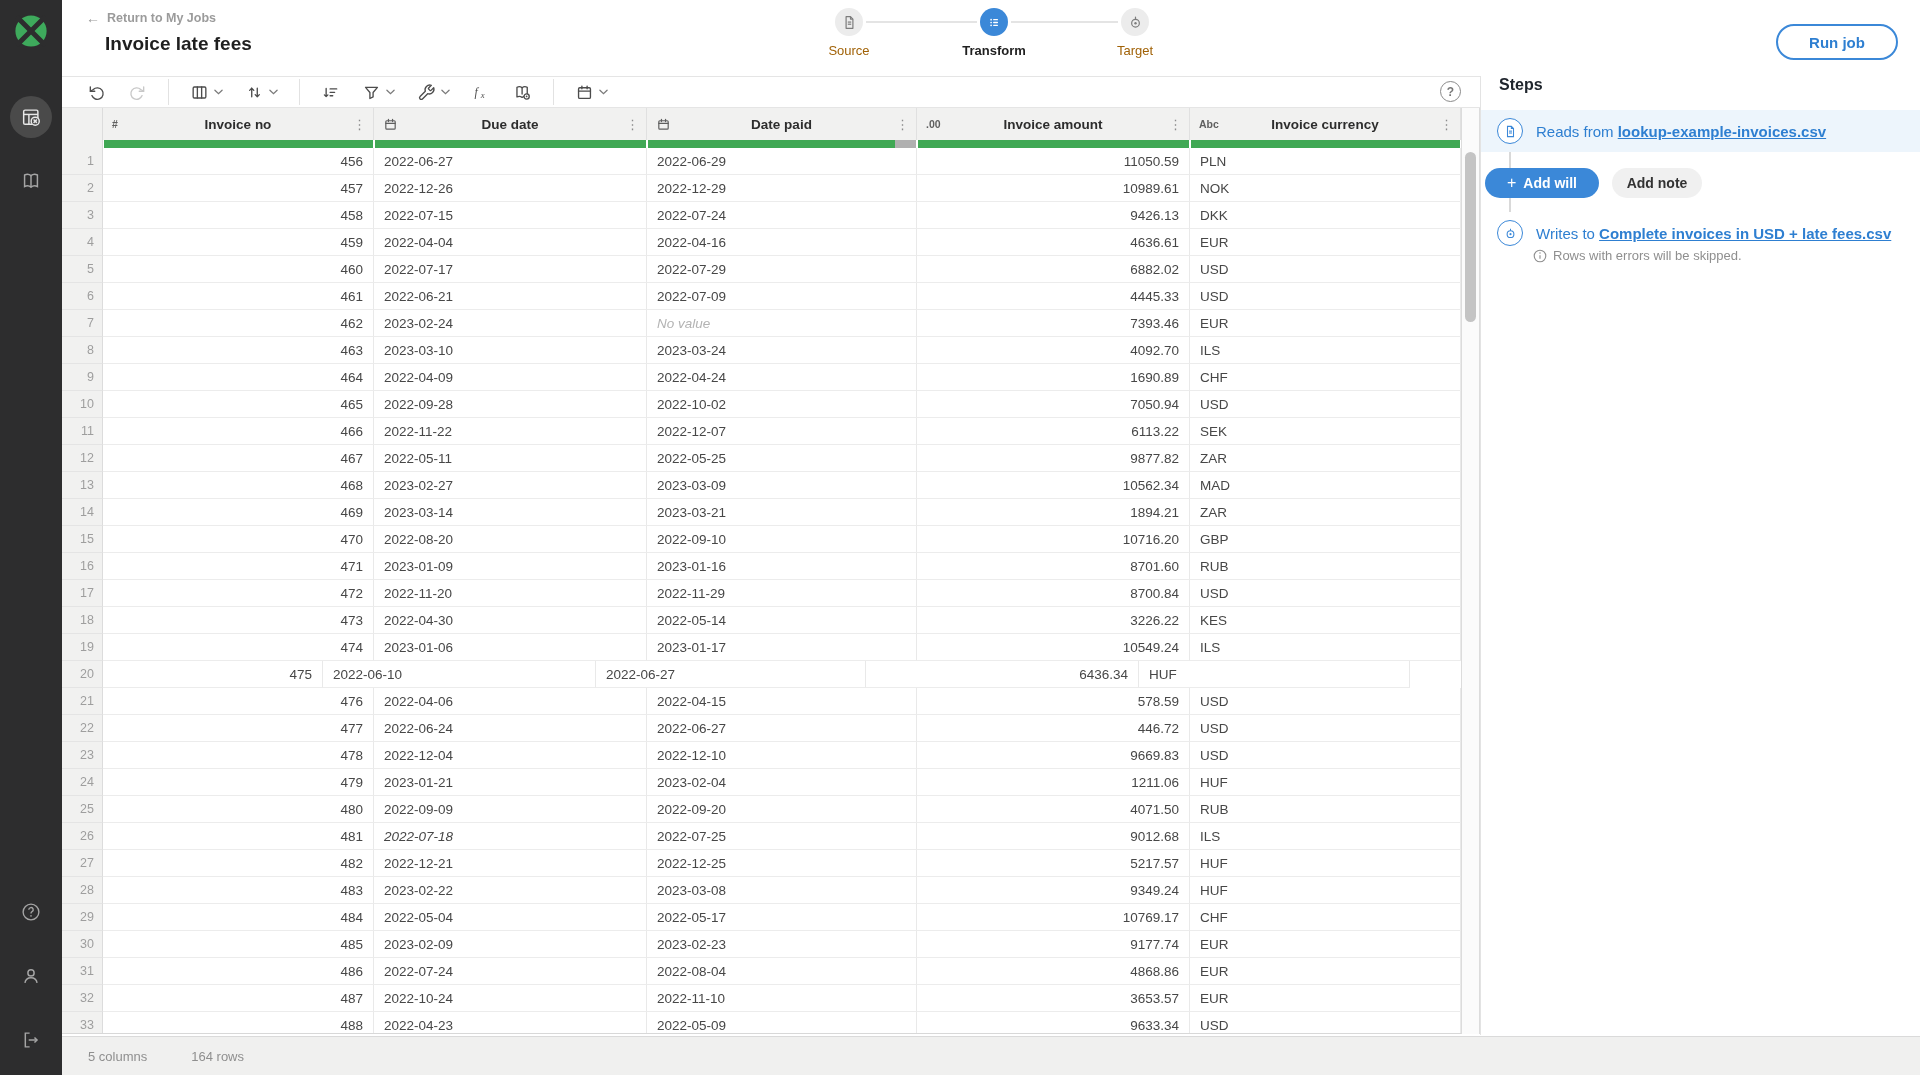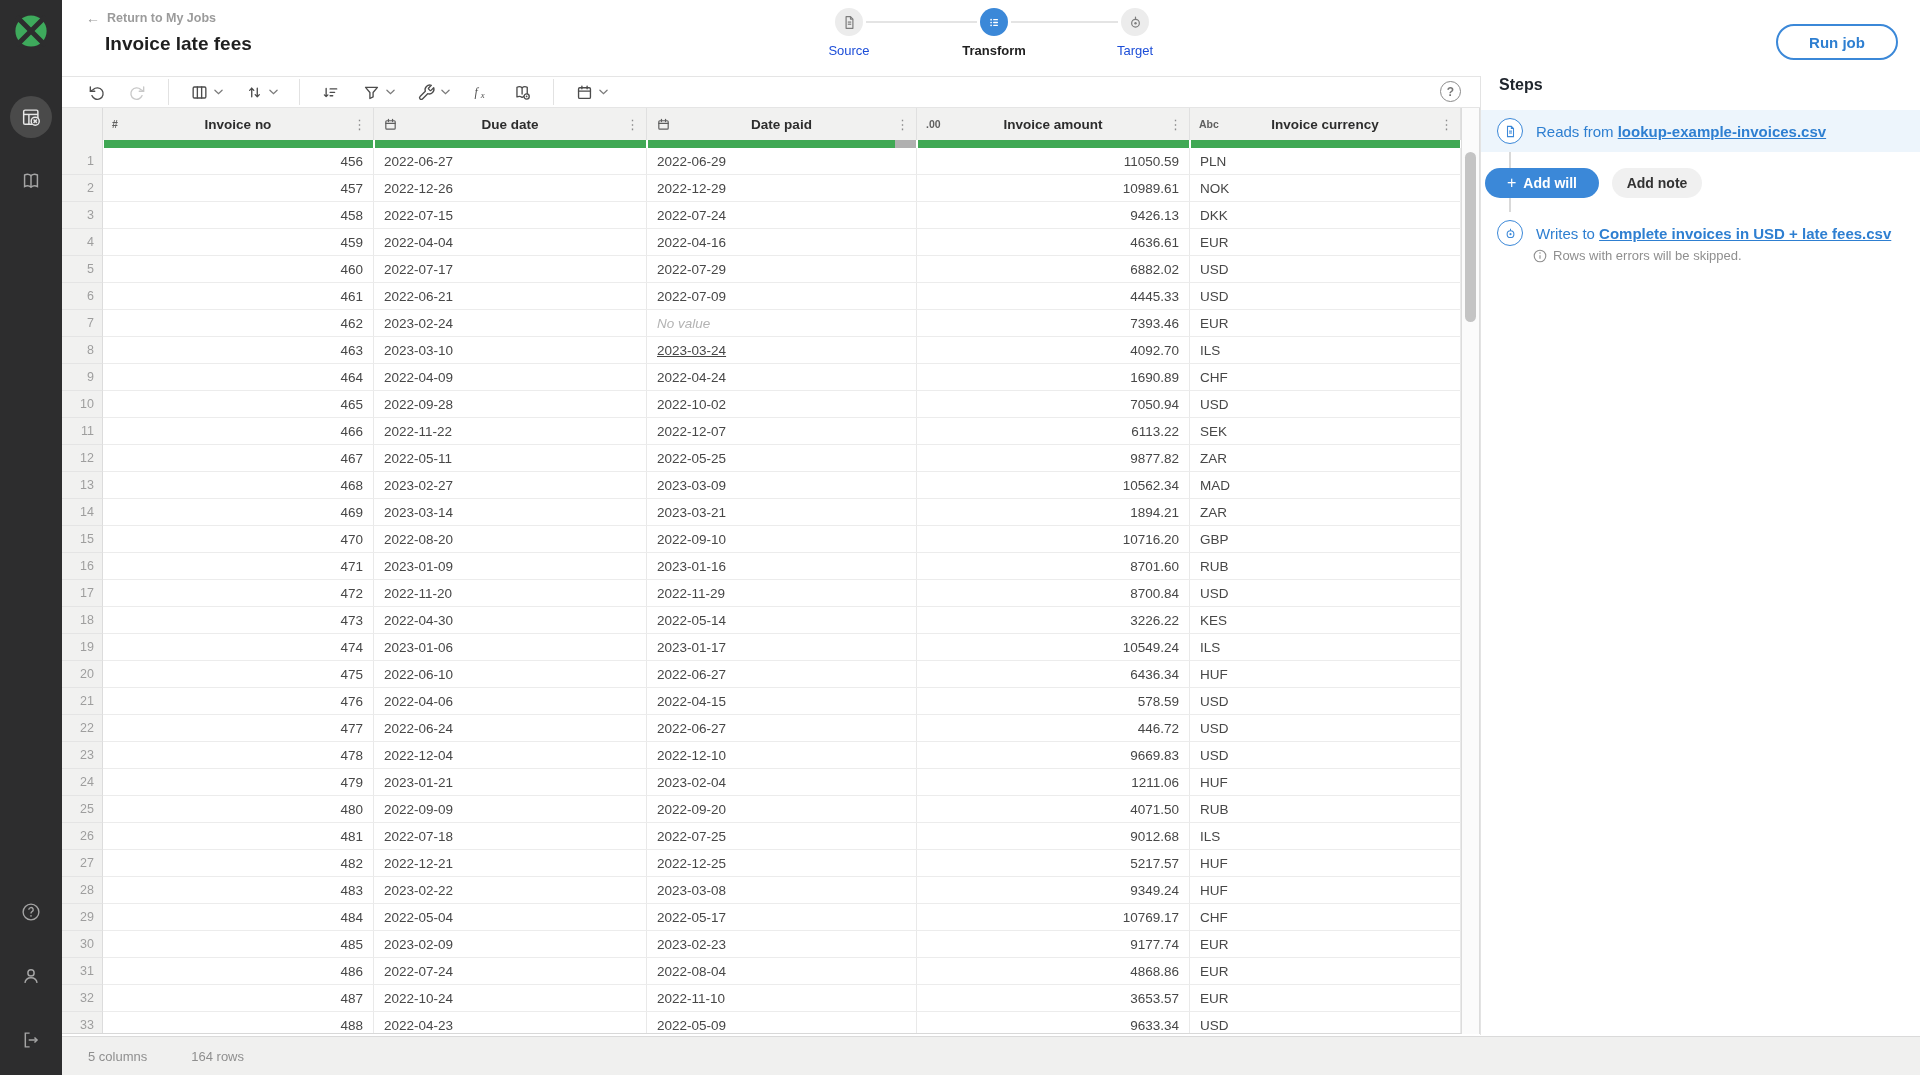--- a/index.html
+++ b/index.html
@@ -24,21 +24,21 @@
   .back-link .arrow { font-size:14px; line-height:1; }
   .job-title { position:absolute; left:43px; top:33px; font-size:19px; font-weight:bold; color:#1f1f1f; }
 
   .stepper { position:absolute; left:0; top:0; width:1858px; height:76px; pointer-events:none; }
   .step-line { position:absolute; top:21px; height:2px; background:#e4e4e4; }
   .step-node { position:absolute; top:8px; width:96px; margin-left:-48px; text-align:center; pointer-events:auto; cursor:pointer; }
   .step-circle { width:28px; height:28px; border-radius:50%; background:#ececec; color:#7c7c7c;
                  display:flex; align-items:center; justify-content:center; margin:0 auto; }
   .step-circle svg { width:17px; height:17px; }
   .step-node.active .step-circle { background:#3b88d8; color:#fff; }
-  .step-label { margin-top:7px; font-size:13px; color:#1d4ed8; }
+  .step-label { margin-top:7px; font-size:13px; color:#a16207; }
   .step-node.active .step-label { color:#1f1f1f; font-weight:bold; }
 
   .run-btn { position:absolute; right:22px; top:24px; width:122px; height:36px; border-radius:18px;
              background:#fff; border:2px solid #3b88d8; color:#2e7fd1; font-weight:bold; font-size:15px;
              font-family:"Liberation Sans", sans-serif; cursor:pointer; }
 
   
   .toolbar { position:absolute; left:62px; top:76px; width:1418px; height:32px; background:#fff;
              border-top:1px solid #e5e5e5; border-bottom:1px solid #e5e5e5;
              display:flex; align-items:center; padding-left:14px; }
@@ -428,21 +428,21 @@
           <div class="g-cell al-r" style="width: 271px;">462</div>
           <div class="g-cell" style="width: 273px;">2023-02-24</div>
           <div class="g-cell muted-italic" style="width: 270px;">No value</div>
           <div class="g-cell al-r" style="width: 273px;">7393.46</div>
           <div class="g-cell" style="width: 271px;">EUR</div>
         </div>
         <div class="g-row">
           <div class="g-cell g-gutter" style="width: 41px;">8</div>
           <div class="g-cell al-r" style="width: 271px;">463</div>
           <div class="g-cell" style="width: 273px;">2023-03-10</div>
-          <div class="g-cell" style="width: 270px; text-decoration: underline;">2023-03-24</div>
+          <div class="g-cell" style="width: 270px;">2023-03-24</div>
           <div class="g-cell al-r" style="width: 273px;">4092.70</div>
           <div class="g-cell" style="width: 271px;">ILS</div>
         </div>
         <div class="g-row">
           <div class="g-cell g-gutter" style="width: 41px;">9</div>
           <div class="g-cell al-r" style="width: 271px;">464</div>
           <div class="g-cell" style="width: 273px;">2022-04-09</div>
           <div class="g-cell" style="width: 270px;">2022-04-24</div>
           <div class="g-cell al-r" style="width: 273px;">1690.89</div>
           <div class="g-cell" style="width: 271px;">CHF</div>
@@ -522,21 +522,21 @@
         <div class="g-row">
           <div class="g-cell g-gutter" style="width: 41px;">19</div>
           <div class="g-cell al-r" style="width: 271px;">474</div>
           <div class="g-cell" style="width: 273px;">2023-01-06</div>
           <div class="g-cell" style="width: 270px;">2023-01-17</div>
           <div class="g-cell al-r" style="width: 273px;">10549.24</div>
           <div class="g-cell" style="width: 271px;">ILS</div>
         </div>
         <div class="g-row">
           <div class="g-cell g-gutter" style="width: 41px;">20</div>
-          <div class="g-cell al-r" style="width: 271px;">475</div>
+          <div class="g-cell al-r" style="width: 220px;">475</div>
           <div class="g-cell" style="width: 273px;">2022-06-10</div>
           <div class="g-cell" style="width: 270px;">2022-06-27</div>
           <div class="g-cell al-r" style="width: 273px;">6436.34</div>
           <div class="g-cell" style="width: 271px;">HUF</div>
         </div>
         <div class="g-row">
           <div class="g-cell g-gutter" style="width: 41px;">21</div>
           <div class="g-cell al-r" style="width: 271px;">476</div>
           <div class="g-cell" style="width: 273px;">2022-04-06</div>
           <div class="g-cell" style="width: 270px;">2022-04-15</div>
@@ -571,21 +571,21 @@
           <div class="g-cell g-gutter" style="width: 41px;">25</div>
           <div class="g-cell al-r" style="width: 271px;">480</div>
           <div class="g-cell" style="width: 273px;">2022-09-09</div>
           <div class="g-cell" style="width: 270px;">2022-09-20</div>
           <div class="g-cell al-r" style="width: 273px;">4071.50</div>
           <div class="g-cell" style="width: 271px;">RUB</div>
         </div>
         <div class="g-row">
           <div class="g-cell g-gutter" style="width: 41px;">26</div>
           <div class="g-cell al-r" style="width: 271px;">481</div>
-          <div class="g-cell" style="width: 273px;">2022-07-18</div>
+          <div class="g-cell" style="width: 273px; font-style: italic;">2022-07-18</div>
           <div class="g-cell" style="width: 270px;">2022-07-25</div>
           <div class="g-cell al-r" style="width: 273px;">9012.68</div>
           <div class="g-cell" style="width: 271px;">ILS</div>
         </div>
         <div class="g-row">
           <div class="g-cell g-gutter" style="width: 41px;">27</div>
           <div class="g-cell al-r" style="width: 271px;">482</div>
           <div class="g-cell" style="width: 273px;">2022-12-21</div>
           <div class="g-cell" style="width: 270px;">2022-12-25</div>
           <div class="g-cell al-r" style="width: 273px;">5217.57</div>

